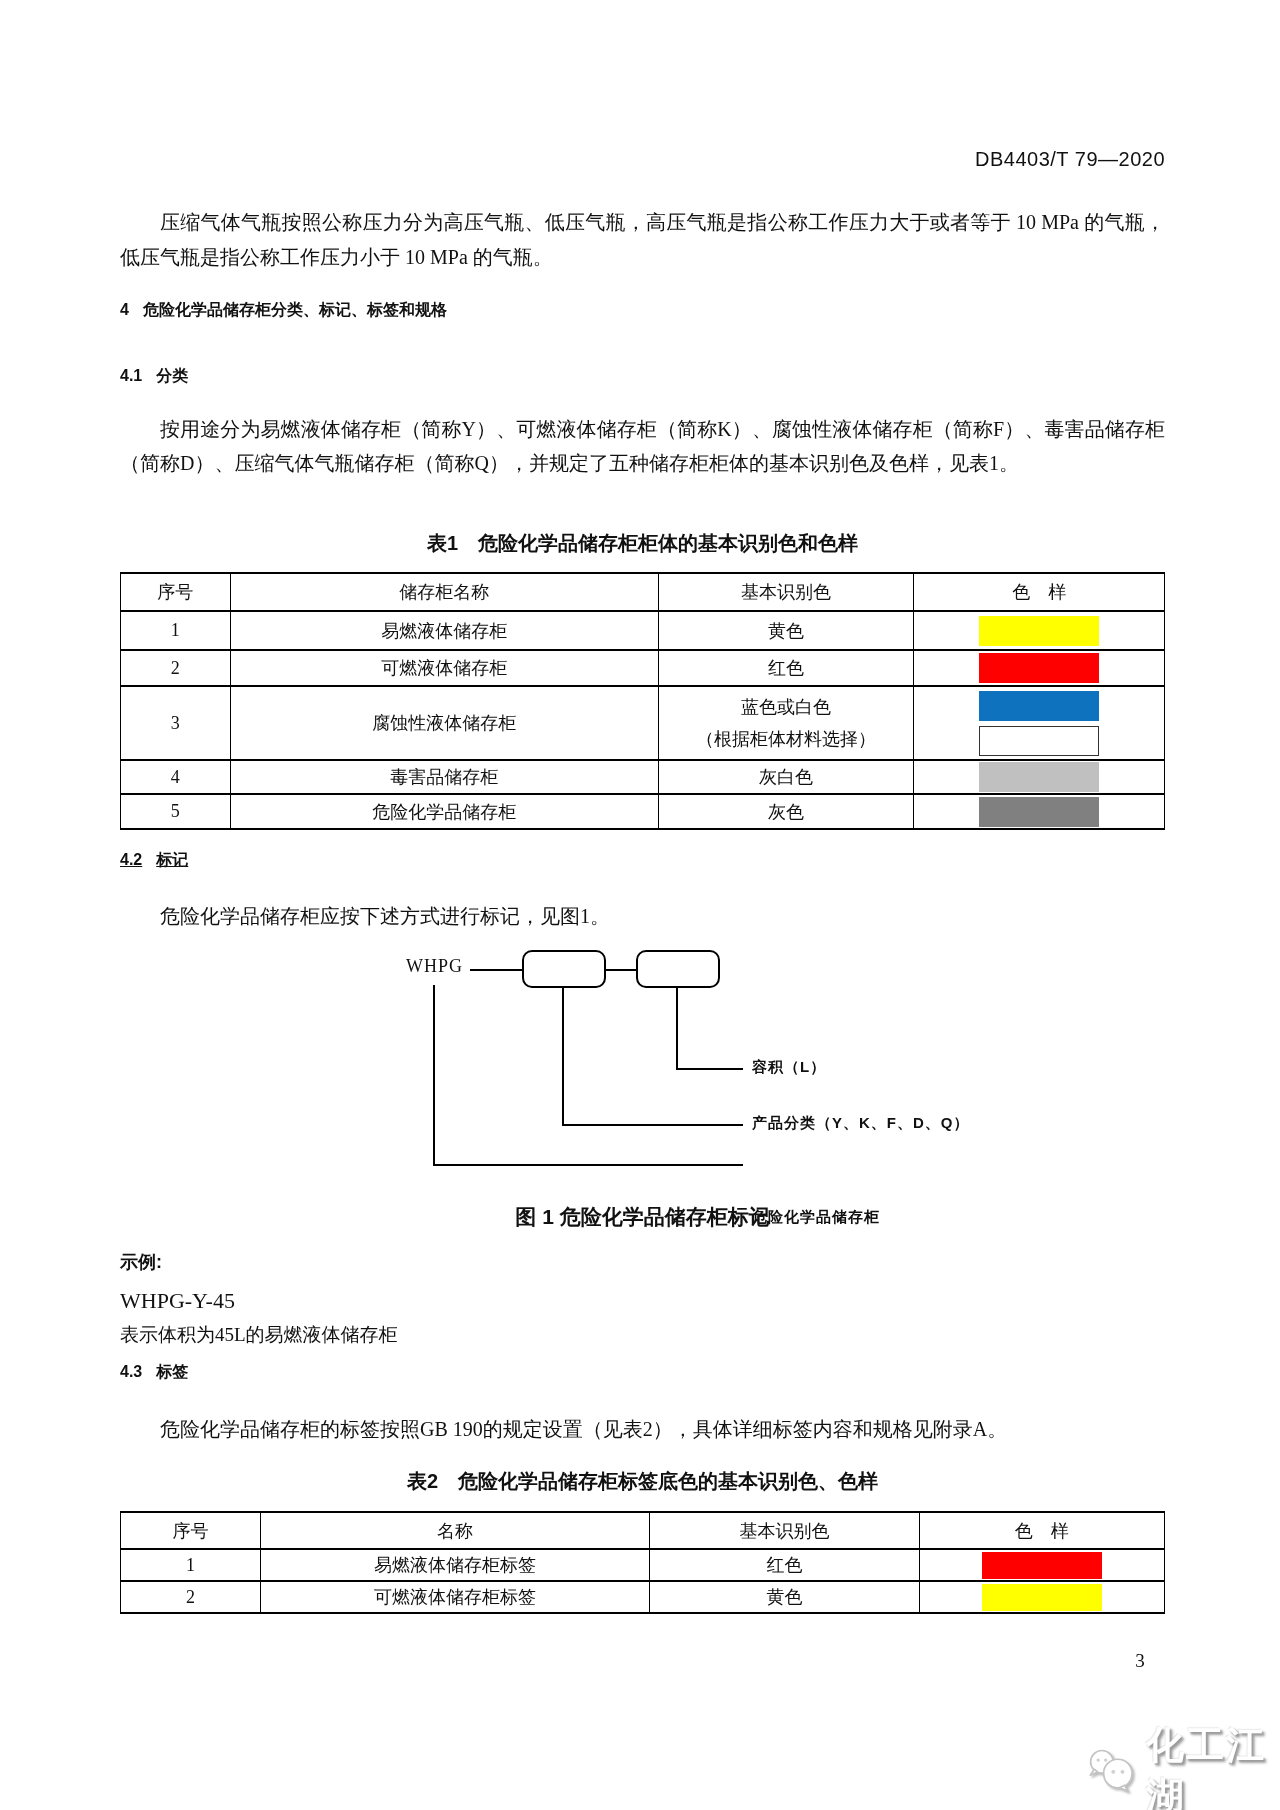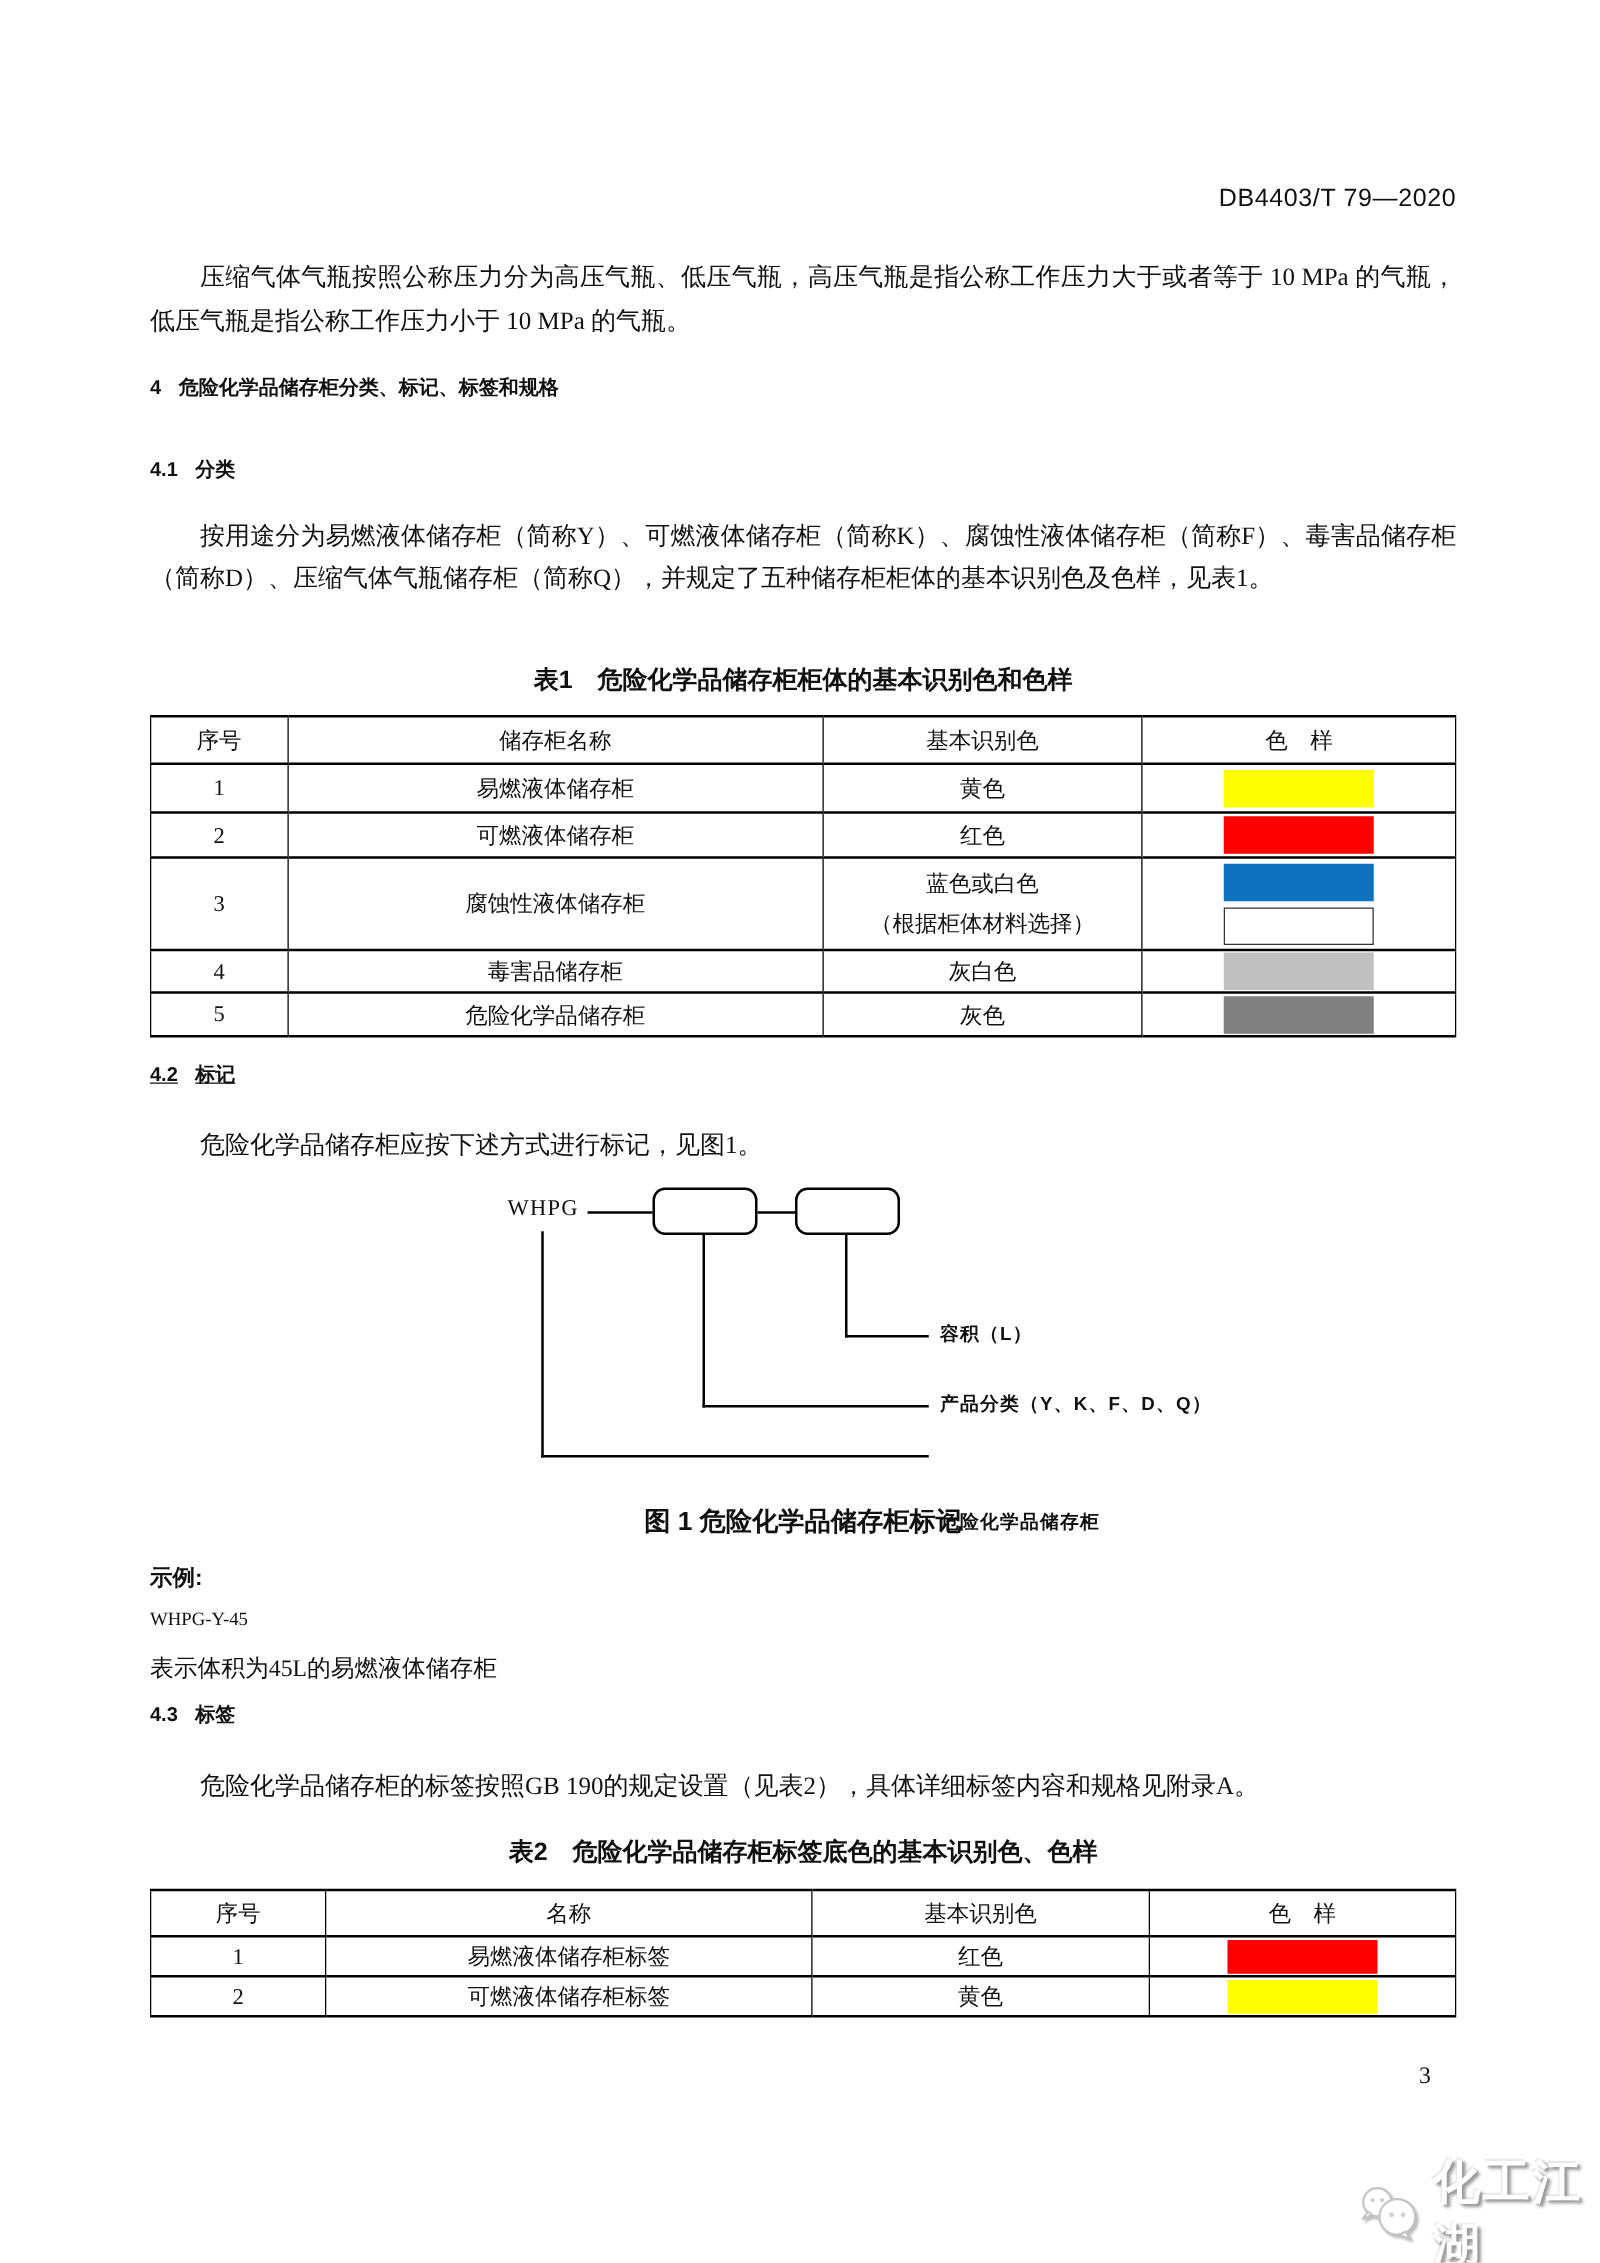--- a/index.html
+++ b/index.html
@@ -67,21 +67,21 @@
   .fig-box { position: absolute; width: 84px; height: 38px; border: 2px solid #000;
     border-radius: 10px; background: #fff; }
   .fig-whpg { position: absolute; left: 406px; top: 956px; font-size: 18px;
     letter-spacing: 1px; }
   .fig-label { position: absolute; left: 752px; font-size: 15px; font-weight: 600;
     font-family: "Liberation Sans", "DejaVu Sans", sans-serif; letter-spacing: 1px; }
 
   
   #example-label { top: 1250px; left: 120px; font-size: 18px; font-weight: 700;
     font-family: "Liberation Sans", "DejaVu Sans", sans-serif; }
-  #example-code { top: 1288px; left: 120px; font-size: 15px; }
+  #example-code { top: 1288px; left: 120px; font-size: 22px; }
   #example-desc { top: 1322px; left: 120px; font-size: 19px; }
 
   
   #page-number { top: 1650px; left: 1120px; width: 40px; text-align: center;
     font-size: 19px; }
   #watermark { top: 1720px; left: 1086px; display: flex; align-items: center; }
   #watermark .wm-text { font-size: 38px; font-weight: 700; letter-spacing: 2px;
     font-family: "Liberation Sans", "DejaVu Sans", sans-serif; color: #ffffff;
     text-shadow: 2px 2px 2px #9b9b9b, 3px 3px 3px #b5b5b5, -1px -1px 1px #e8e8e8; }
   #watermark svg { margin-right: 8px; filter: drop-shadow(2px 2px 1px #bdbdbd); }

